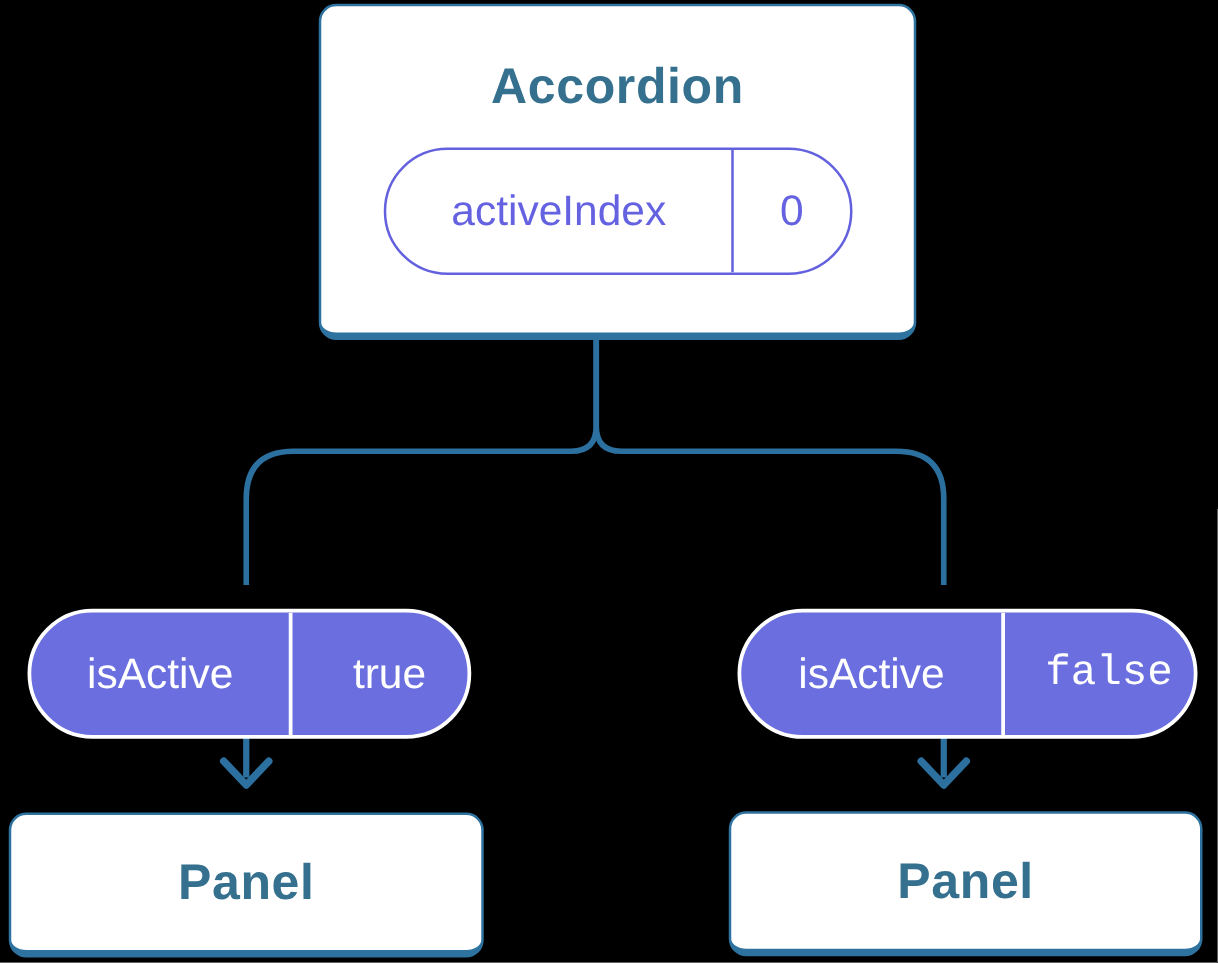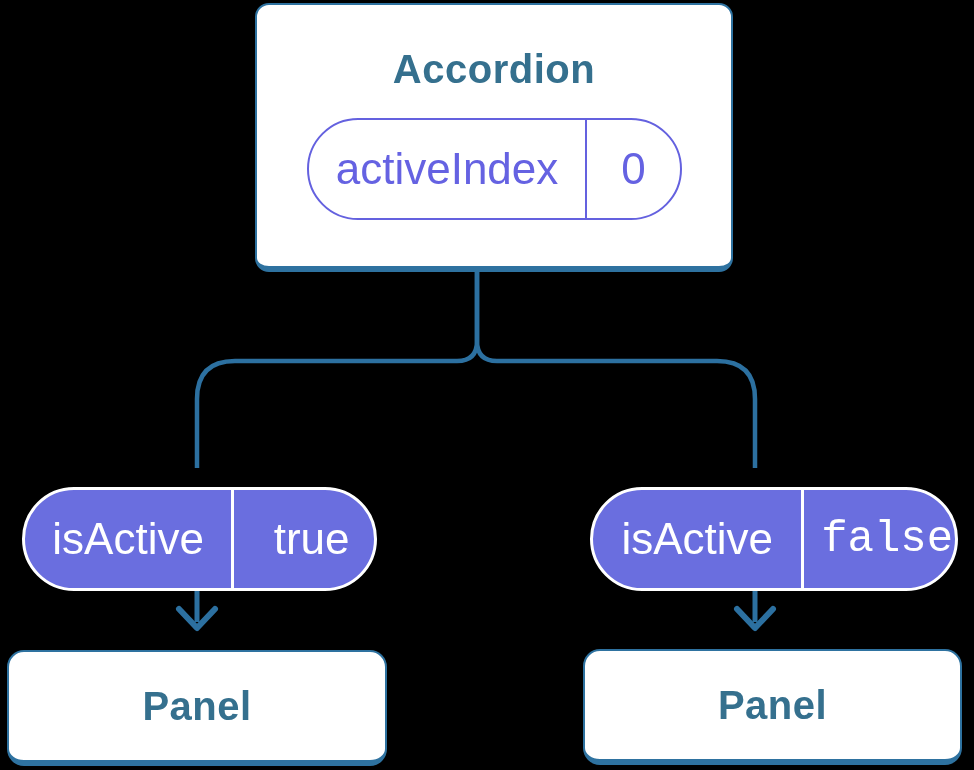--- a/index.html
+++ b/index.html
@@ -35,21 +35,20 @@
     font-size: 40px;
     font-weight: 700;
     color: #35708E;
     letter-spacing: 0.5px;
   }
 
   .panel-card {
     display: flex;
     align-items: center;
     justify-content: center;
-    border-radius: 17px;
   }
   .panel-card .panel-title {
     font-size: 40px;
     font-weight: 700;
     color: #35708E;
     letter-spacing: 0.5px;
   }
 
   .pill {
     position: absolute;
@@ -57,21 +56,21 @@
     box-sizing: border-box;
     border-radius: 999px;
     overflow: hidden;
   }
 
   .pill .seg {
     display: flex;
     align-items: center;
     justify-content: center;
     box-sizing: border-box;
-    font-size: 44px;
+    font-size: 34px;
     height: 100%;
   }
 
   
   .pill-outline {
     background: #ffffff;
     border: 2px solid #6461DF;
   }
   .pill-outline .seg { color: #6562E2; }
   .pill-outline .seg-value { border-left: 2px solid #6461DF; }

